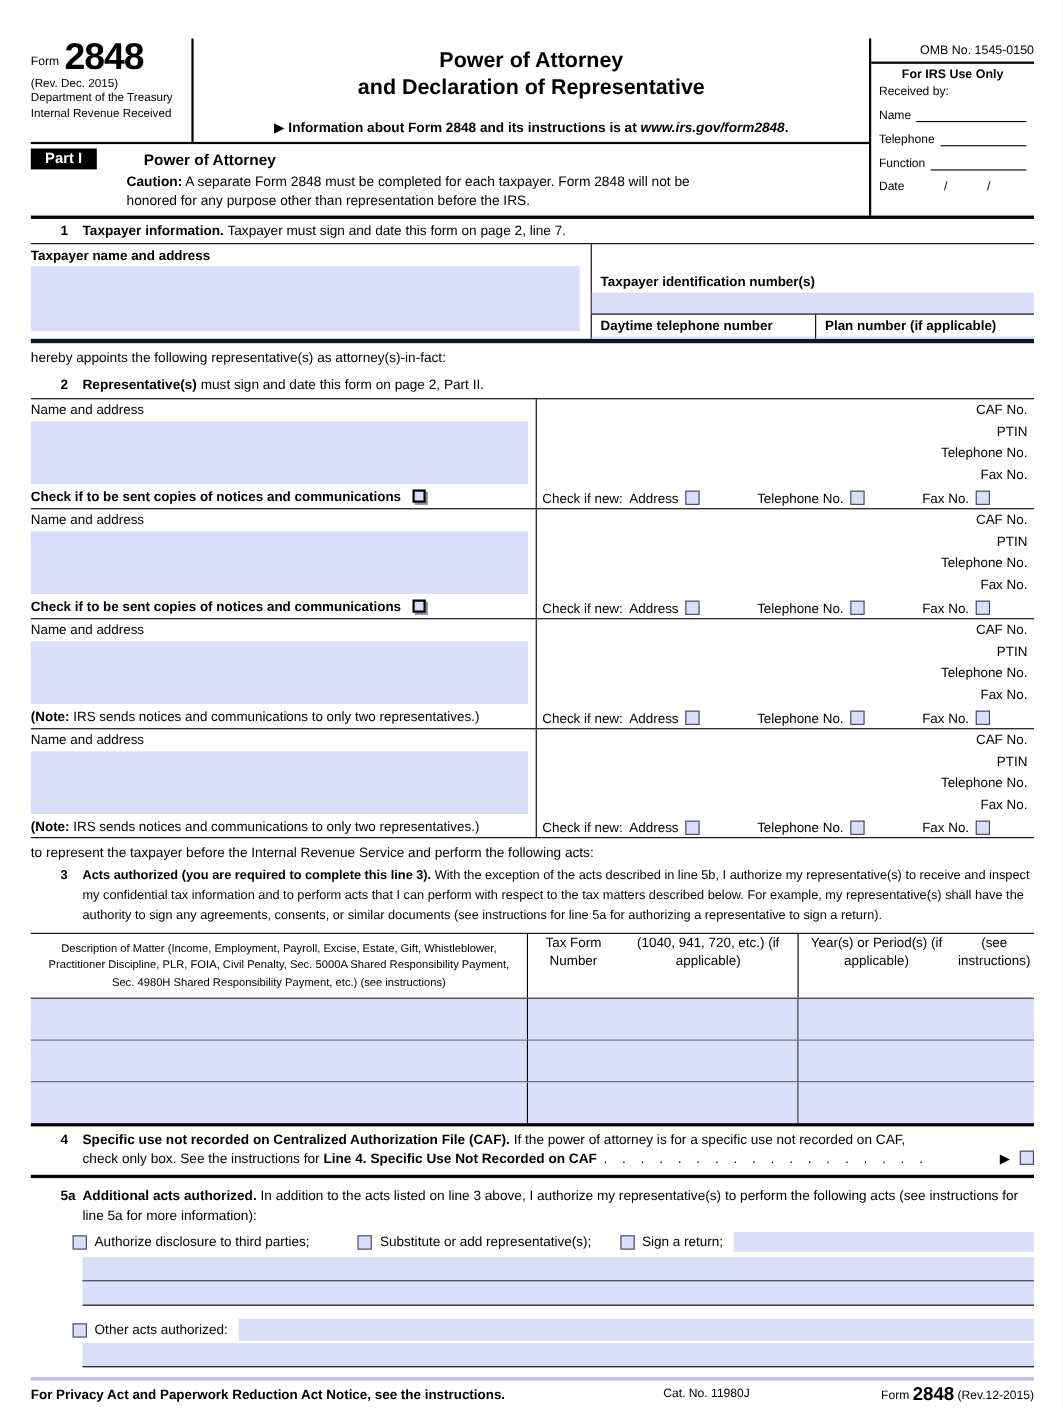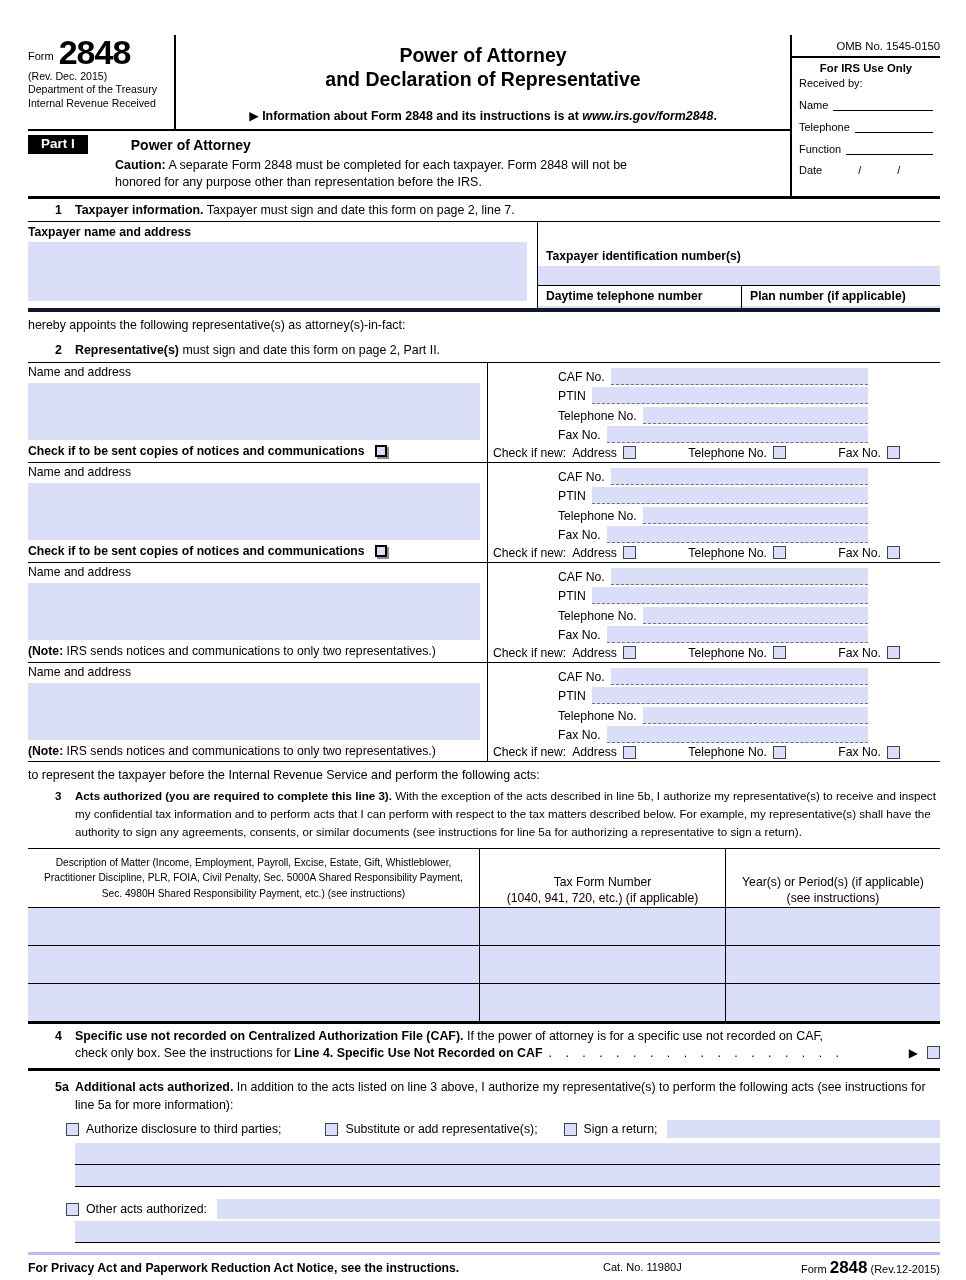--- a/index.html
+++ b/index.html
@@ -61,36 +61,36 @@
 
   
   .rep { display:flex; height:100px; border-top:1px solid #000; }
   .rep-last { border-bottom:1px solid #000; }
   .rep-l { width:459px; display:flex; flex-direction:column; padding-top:2px; }
   .rep-l-label { font-size:12.2px; height:18px; }
   .rep-l-fill { height:57px; width:452px; }
   .rep-l-bottom { flex:1; display:flex; align-items:center; font-size:12.2px; }
   .copies-label { font-weight:bold; }
   .rep-r { flex:1; border-left:1.5px solid #000; display:flex; flex-direction:column; padding-top:2px; }
-  .fld-row { height:19.5px; display:flex; align-items:flex-end; padding-left:70px; font-size:12.2px; }
+  .fld-row { height:19.5px; display:flex; align-items:flex-end; padding-left:70px; font-size:12.2px;flex-direction:column; }
   .fld-label { white-space:nowrap; padding:0 6px 1px 0; }
   .fld-input { flex:1; height:17px; background:var(--fill); border-bottom:1px dashed #70708a; margin-right:72px; }
   .chk-new-row { flex:1; display:flex; align-items:center; justify-content:space-between; font-size:12.2px; padding:0 40px 0 5px; }
   .cnew-group { display:flex; align-items:center; gap:6px; white-space:nowrap; }
 
   
   .intro3 { font-size:12.4px; padding:6px 0 2px; }
   .line3-para { font-size:11.6px; line-height:1.55; padding:3px 0 4px; }
   .t3 { border-top:1px solid #000; border-bottom:3px solid #000; margin-top:3px; }
   .t3-head { display:flex; }
   .t3-c1 { width:452px; border-right:1px solid #000; }
   .t3-c2 { width:246px; border-right:1px solid #000; }
   .t3-c3 { flex:1; }
   .t3-head .t3-c1 { font-size:10.2px; line-height:1.5; text-align:center; padding:6px 6px; }
-  .t3-head .t3-c2, .t3-head .t3-c3 { font-size:12.2px; line-height:1.35; text-align:center; display:flex; flex-direction:column; justify-content:flex-end; }
+  .t3-head .t3-c2, .t3-head .t3-c3 { font-size:12.2px; line-height:1.35; text-align:center; display:flex; flex-direction:row; justify-content:flex-start; }
   .t3-row { display:flex; height:38px; border-top:1px solid #000; }
   .t3-row > div { background:var(--fill); }
 
   
   .line4-wrap { border-bottom:3px solid #000; padding:5px 0 8px; }
   .l4-line2 { display:flex; align-items:center; margin-left:47px; font-size:12.4px; margin-top:3px; }
   .l4-text { white-space:nowrap; }
   .dots { flex:1; overflow:hidden; white-space:nowrap; letter-spacing:5px; padding:0 6px; }
   .arrow { font-size:12px; padding-right:9px; }
 

